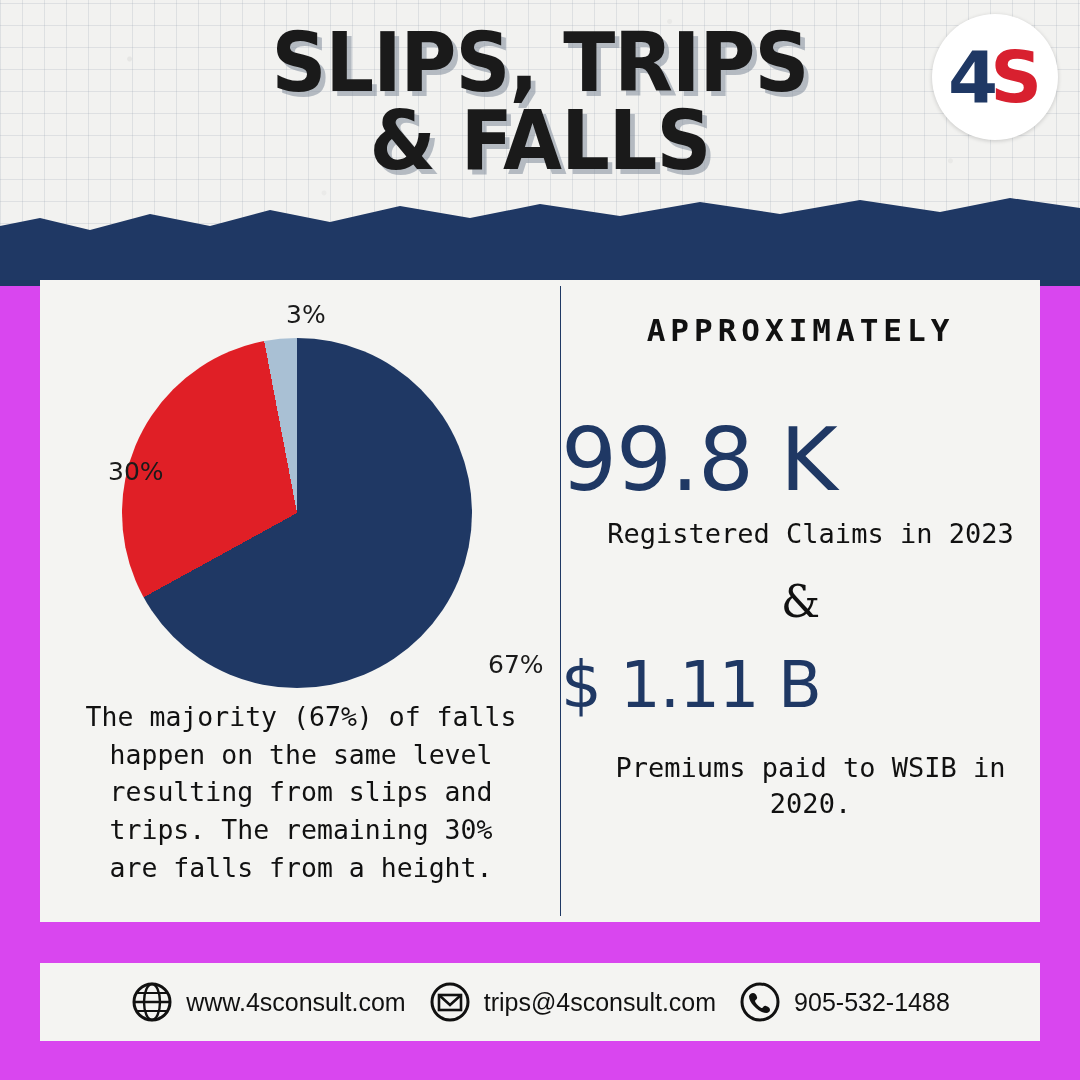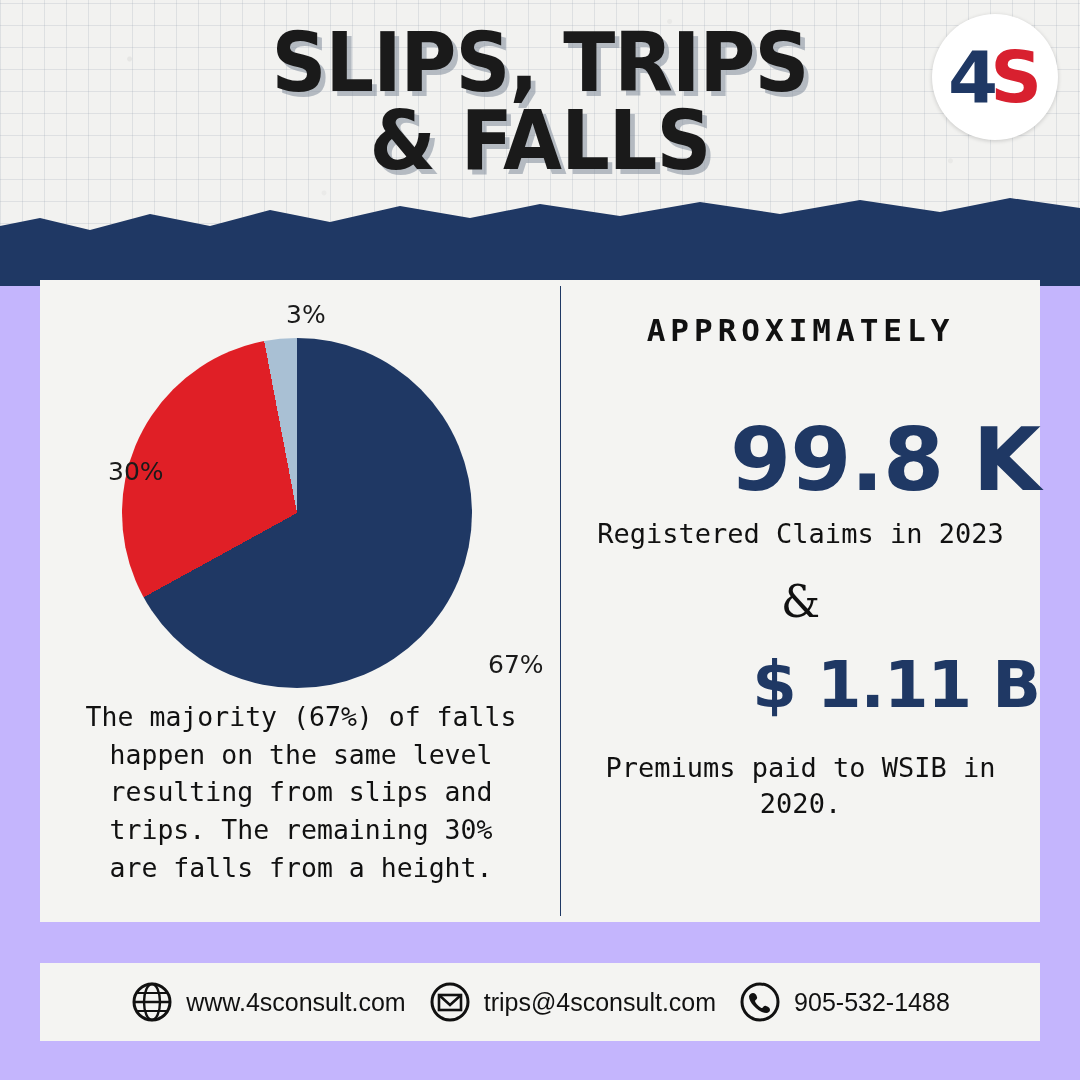--- a/index.html
+++ b/index.html
@@ -4,21 +4,21 @@
 <style>
   * { margin:0; padding:0; box-sizing:border-box; }
   html, body {
     width:1080px; height:1080px;
     font-family:"Liberation Sans", sans-serif;
     overflow:hidden;
   }
   #poster {
     position:relative;
     width:1080px; height:1080px;
-    background:#c4b5fd;
+    background:#d946ef;
   }
 
   
   .header {
     position:absolute; left:0; top:0;
     width:1080px; height:268px;
     background:
       repeating-linear-gradient(0deg, rgba(150,160,175,.22) 0 1px, transparent 1px 22px),
       repeating-linear-gradient(90deg, rgba(150,160,175,.22) 0 1px, transparent 1px 22px),
       #f2f2f0;
@@ -123,30 +123,30 @@
   .approx {
     position:absolute; left:0; top:32px; width:100%;
     text-align:center;
     font-family:"DejaVu Sans Mono", monospace;
     font-weight:bold;
     font-size:31px; letter-spacing:5px;
     color:#111;
   }
   .bignum {
     position:absolute; left:0; width:100%;
-    text-align:right;
+    text-align:left;
     font-family:"DejaVu Sans", sans-serif;
-    font-weight:bold;
+    font-weight:normal;
     color:#1f3864;
     letter-spacing:-1px;
   }
   .bignum.n1 { top:128px; font-size:88px; }
   .bignum.n2 { top:368px; font-size:64px; }
   .statline {
-    position:absolute; left:0; width:100%;
+    position:absolute; left:10px; width:100%;
     text-align:center;
     font-family:"DejaVu Sans Mono", monospace;
     font-size:27px;
     color:#111;
   }
   .statline.s1 { top:238px; }
   .statline.s2 { top:470px; line-height:1.35; }
   .amp {
     position:absolute; left:0; top:296px; width:100%;
     text-align:center;

